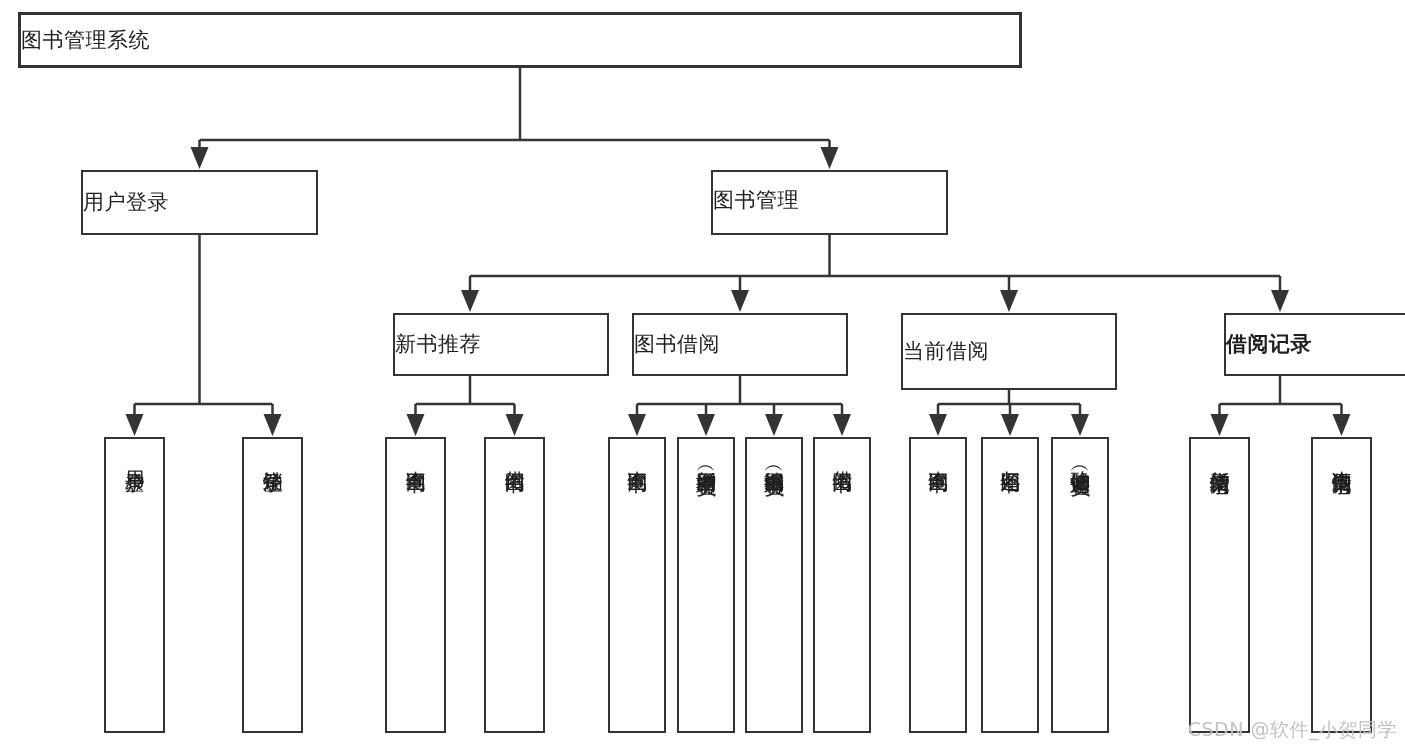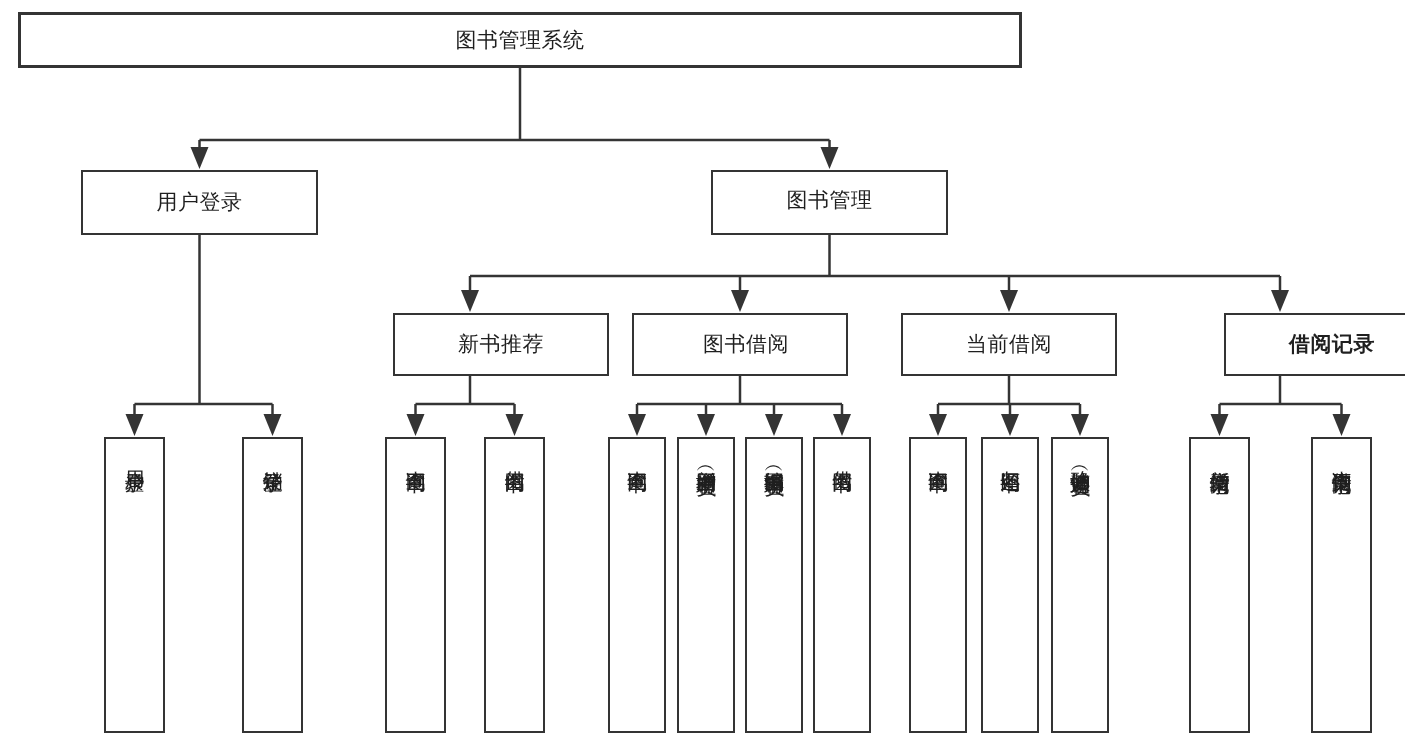--- a/index.html
+++ b/index.html
@@ -18,21 +18,20 @@
     background: #ffffff;
     overflow: hidden;
   }
   .node {
     position: absolute;
     box-sizing: border-box;
     background: #ffffff;
     border: 2.5px solid #343434;
     display: flex;
     align-items: center;
-    justify-content: center;
     color: #222222;
   }
   .node.root      { border-width: 3px; }
   .node-label {
     font-size: 21px;
     line-height: 1.15;
     letter-spacing: 0.5px;
     white-space: nowrap;
     color: #1f1f1f;
   }
@@ -146,24 +145,24 @@
       </div>
       <div class="node level2" style="left: 81px; top: 170px; width: 237px; height: 65px;">
         <span class="node-label">用户登录</span>
       </div>
       <div class="node level2" style="left: 711px; top: 170px; width: 237px; height: 65px; font-family: Liberation Mono, monospace;">
         <span class="node-label">图书管理</span>
       </div>
       <div class="node level3" style="left: 362px; top: 313px; width: 216px; height: 63px; margin-left: 31px;">
         <span class="node-label">新书推荐</span>
       </div>
-      <div class="node level3" style="left: 632px; top: 313px; width: 216px; height: 63px; padding-left: 12px;">
+      <div class="node level3" style="left: 632px; top: 313px; width: 216px; height: 63px;">
         <span class="node-label">图书借阅</span>
       </div>
-      <div class="node level3" style="left: 901px; top: 313px; width: 216px; height: 63px;">
+      <div class="node level3" style="left: 901px; top: 313px; width: 216px; height: 77px;">
         <span class="node-label">当前借阅</span>
       </div>
       <div class="node level3" style="left: 1224px; top: 313px; width: 216px; height: 63px; font-weight: bold;">
         <span class="node-label">借阅记录</span>
       </div>
       <div class="node leaf" style="left: 104px; top: 437px; width: 61px; height: 296px;">
         <span class="node-label">用户登录</span>
       </div>
       <div class="node leaf" style="left: 242px; top: 437px; width: 61px; height: 296px;">
         <span class="node-label">注销登录</span>
@@ -196,13 +195,14 @@
         <span class="node-label">确认归还（管理员）</span>
       </div>
       <div class="node leaf" style="left: 1189px; top: 437px; width: 61px; height: 296px;">
         <span class="node-label">新增借阅记录</span>
       </div>
       <div class="node leaf" style="left: 1311px; top: 437px; width: 61px; height: 296px;">
         <span class="node-label">查询借阅记录</span>
       </div>
     </div>
 
+  <div class="watermark">CSDN @软件_小贺同学</div>
 </div>
 
 </body></html>

